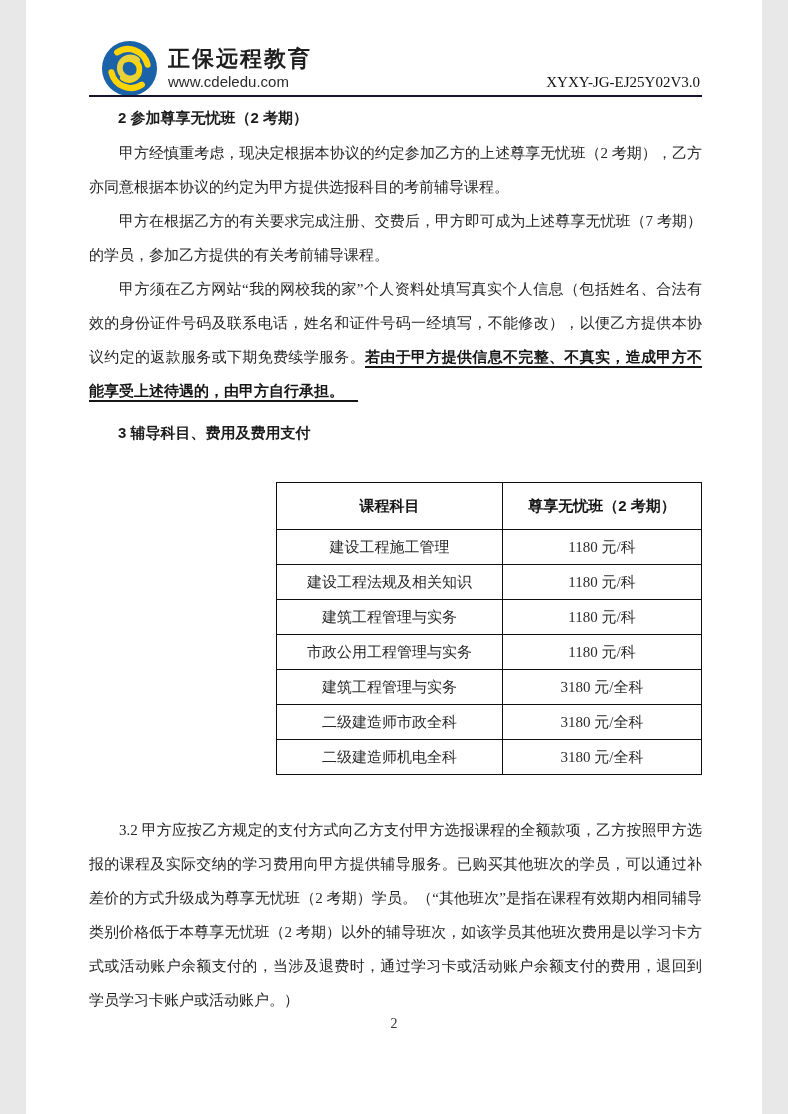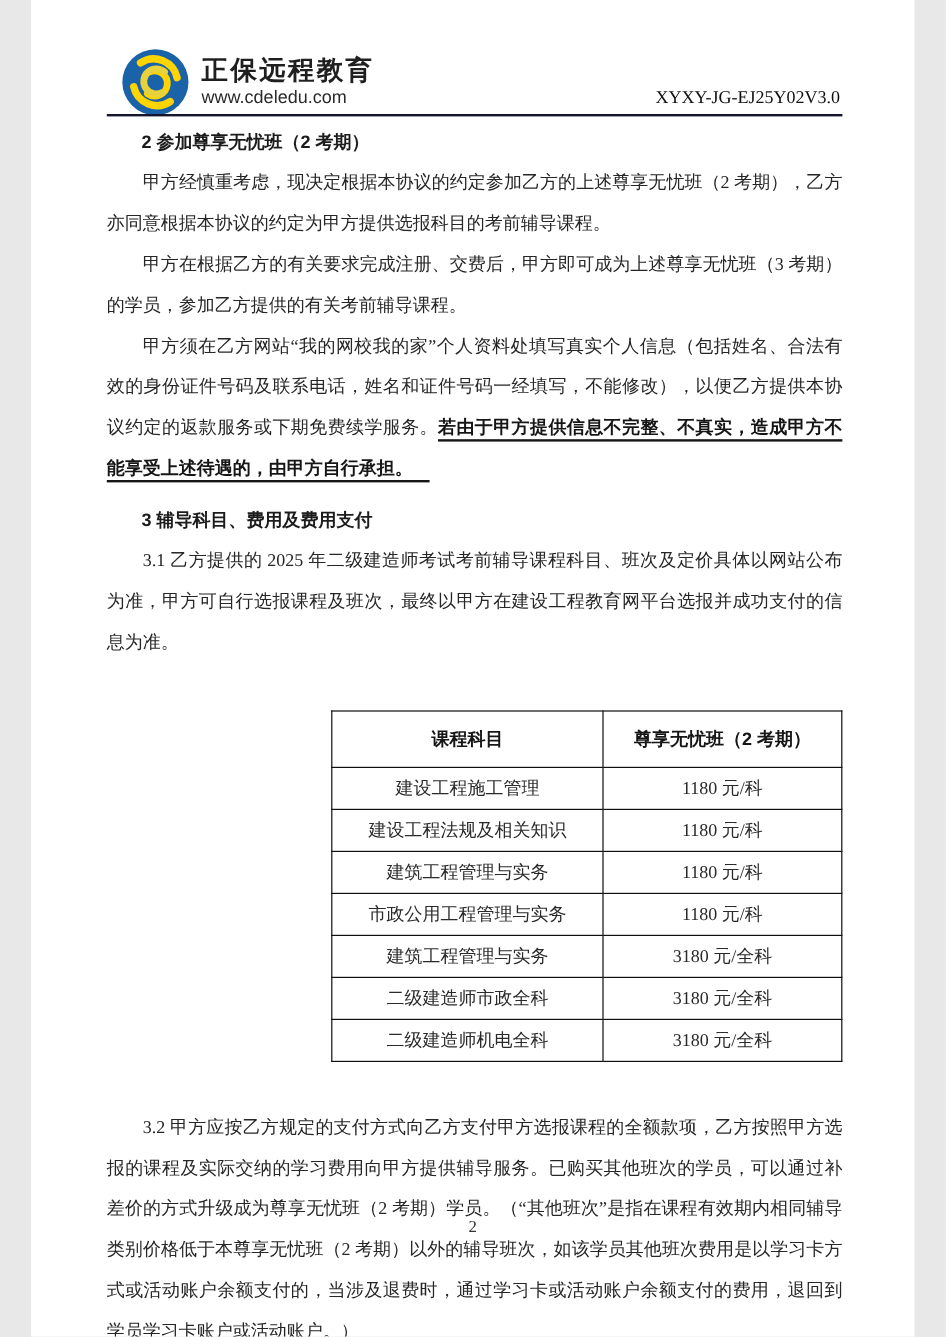--- a/index.html
+++ b/index.html
@@ -60,25 +60,24 @@
           <div class="brand-name">正保远程教育</div>
           <div class="brand-url">www.cdeledu.com</div>
         </span>
       </div>
       <div class="doc-code">XYXY-JG-EJ25Y02V3.0</div>
       <div class="hdr-rule"></div>
     </div>
 
     <div class="h-num">2 参加尊享无忧班（2 考期）</div>
     <p class="para">甲方经慎重考虑，现决定根据本协议的约定参加乙方的上述尊享无忧班（2 考期），乙方亦同意根据本协议的约定为甲方提供选报科目的考前辅导课程。</p>
-    <p class="para">甲方在根据乙方的有关要求完成注册、交费后，甲方即可成为上述尊享无忧班（3 考期）的学员，参加乙方提供的有关考前辅导课程。</p>
+    <p class="para">甲方在根据乙方的有关要求完成注册、交费后，甲方即可成为上述尊享无忧班（7 考期）的学员，参加乙方提供的有关考前辅导课程。</p>
     <p class="para"><span>甲方须在乙方网站“我的网校我的家”个人资料处填写真实个人信息（包括姓名、合法有效的身份证件号码及联系电话，姓名和证件号码一经填写，不能修改），以便乙方提供本协议约定的返款服务或下期免费续学服务。</span><span class="b-sans u-bold">若由于甲方提供信息不完整、不真实，造成甲方不能享受上述待遇的，由甲方自行承担。</span></p>
 
     <div class="h-num sec-gap">3 辅导科目、费用及费用支付</div>
-    <p class="para">3.1 乙方提供的 2025 年二级建造师考试考前辅导课程科目、班次及定价具体以网站公布为准，甲方可自行选报课程及班次，最终以甲方在建设工程教育网平台选报并成功支付的信息为准。</p>
 
     <div class="tbl-wrap">
       <table class="course">
         <colgroup>
             <col class="c1">
             <col class="c2">
           </colgroup>
         <thead>
           <tr>
             <th>课程科目</th>

